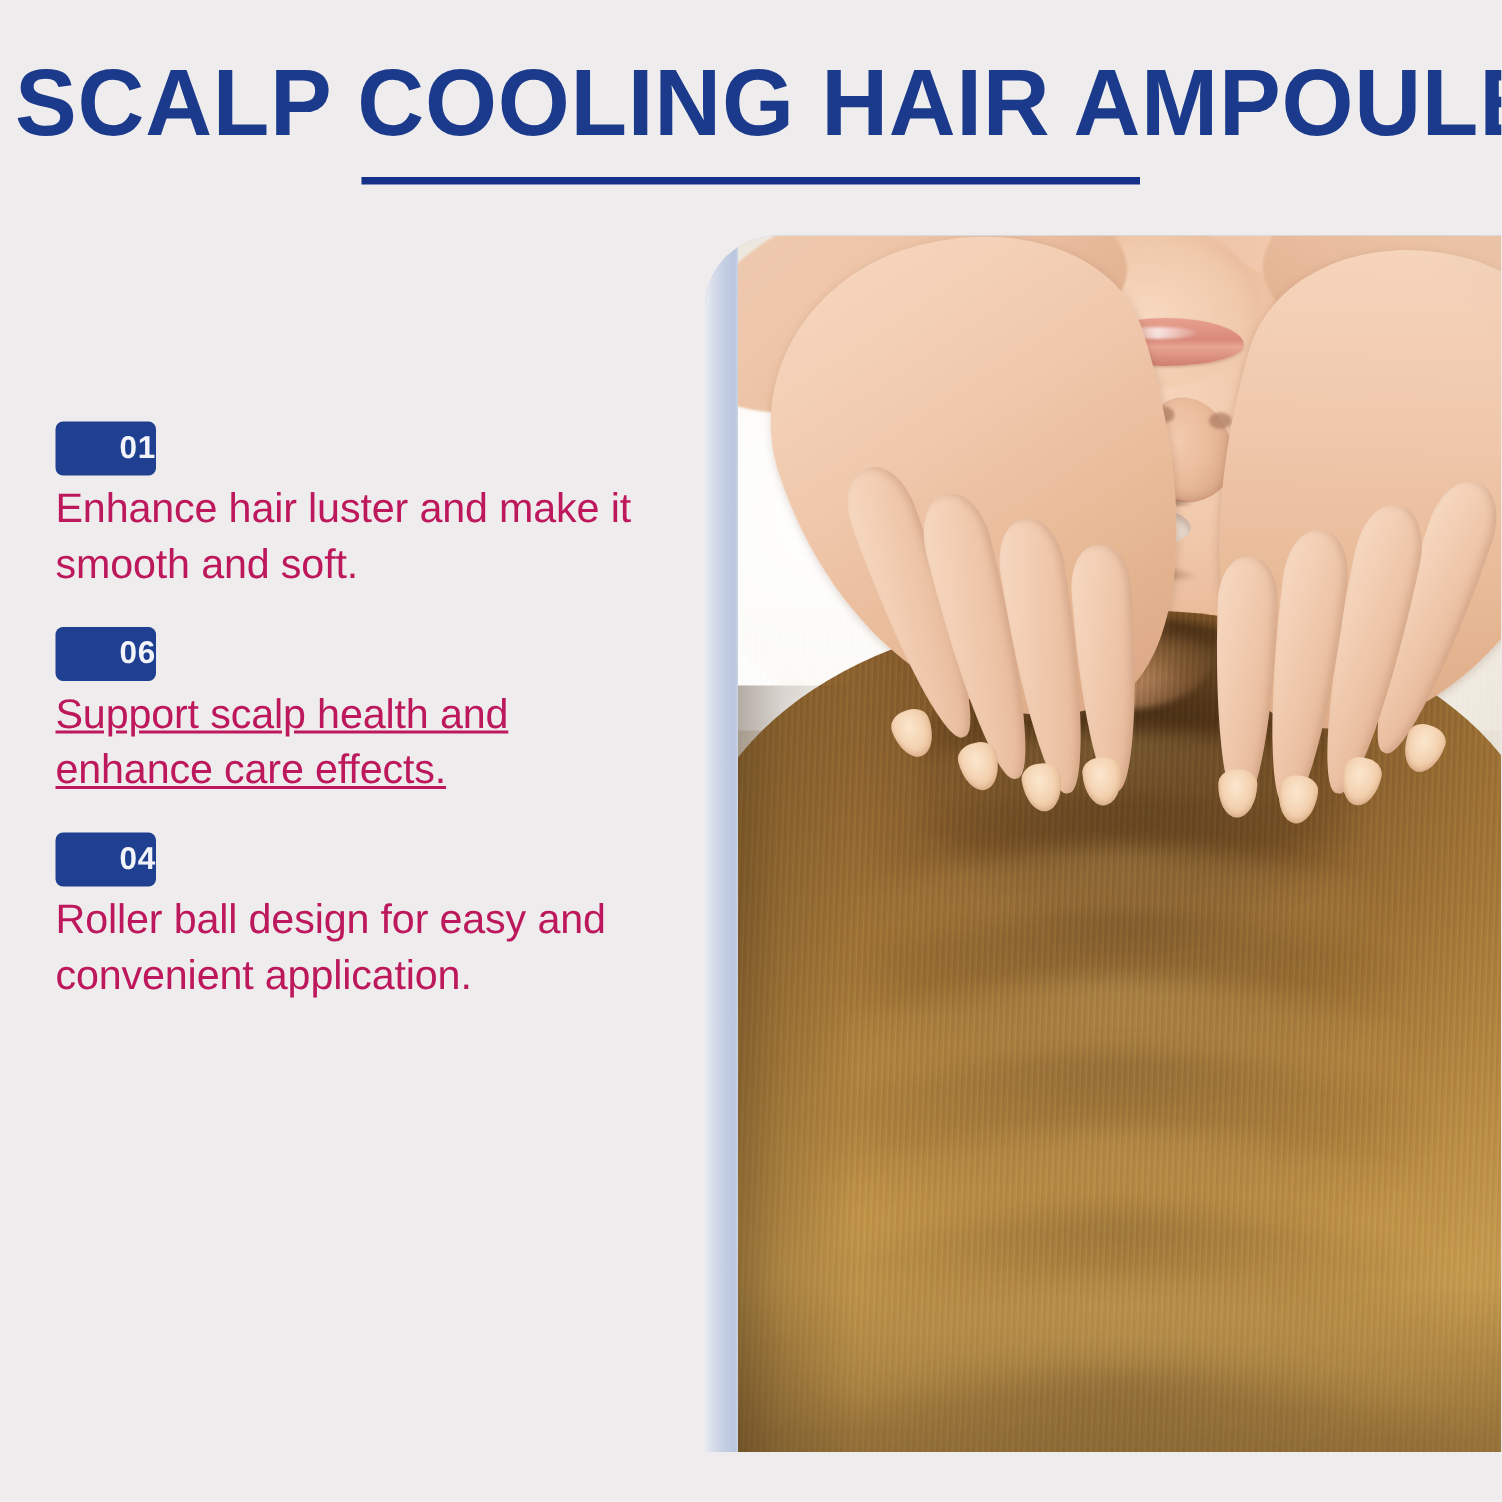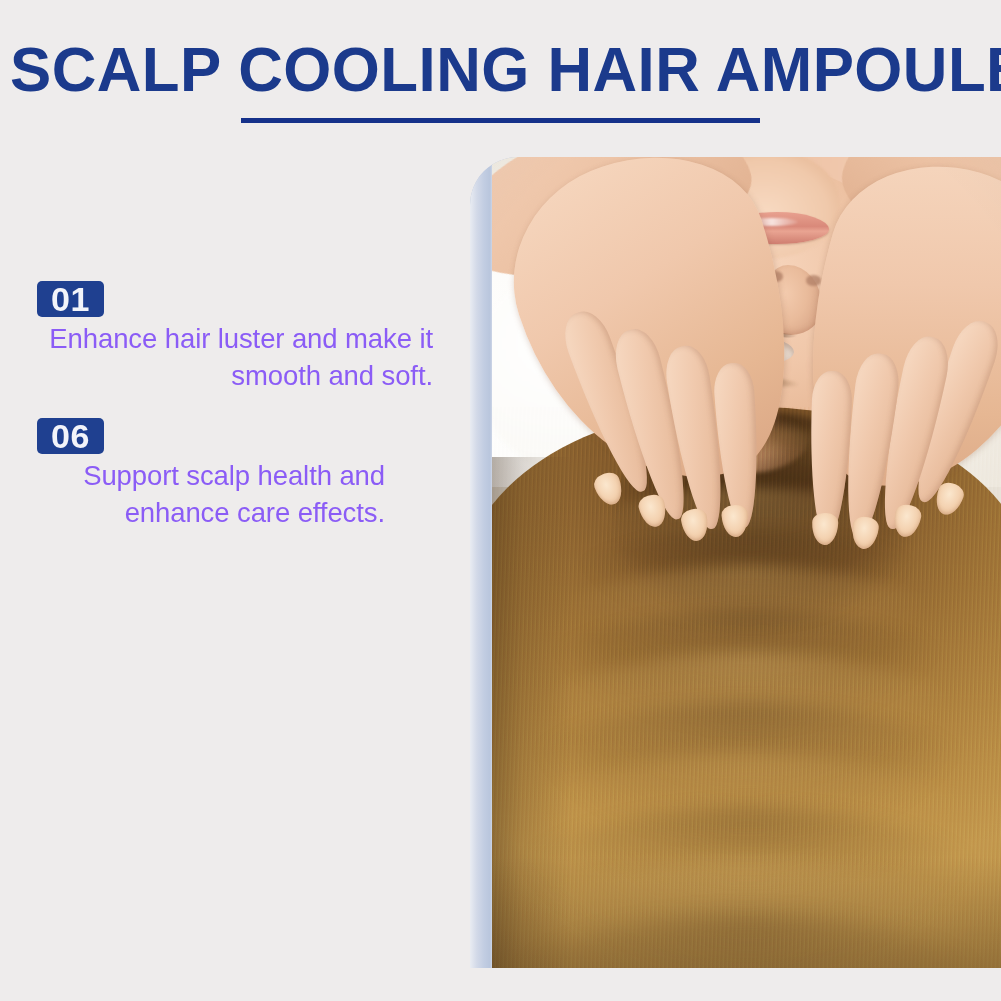--- a/index.html
+++ b/index.html
@@ -61,42 +61,41 @@
   }
   .badge {
     display: inline-block;
     min-width: 67px;
     height: 36px;
     line-height: 36px;
     background: #1f4090;
     border-radius: 5px;
     color: #f2f4fa;
     font-family: "Liberation Sans", sans-serif;
-    font-size: 34px;
+    font-size: 21px;
     font-weight: 700;
-    text-align: center;
+    text-align: right;
     letter-spacing: 0.5px;
     box-sizing: border-box;
   }
   .feature-text {
     margin-top: 4px;
     font-family: "Liberation Sans", sans-serif;
     font-size: 27.5px;
     font-weight: 400;
-    color: #8b5cf6;
+    color: #be185d;
     line-height: 1.33;
     letter-spacing: -0.1px;
     max-width: 400px;
-    text-align: right;
   }
   .feature-item[data-idx="0"] .feature-text { max-width: 396px; }
   .feature-item[data-idx="1"] { margin-top: 18px; }
   .feature-item[data-idx="1"] .feature-text { max-width: 366px; }
   .feature-item[data-idx="2"] { margin-top: 24px; }
-  .feature-item[data-idx="2"] .feature-text { max-width: 348px; }
+  .feature-item[data-idx="2"] .feature-text { max-width: 348px; text-decoration: underline; }
   .feature-item[data-idx="3"] { margin-top: 24px; }
   .feature-item[data-idx="3"] .feature-text { max-width: 400px; }
 
   
   #photo-panel {
     position: absolute;
     left: 470px;
     top: 157px;
     width: 531px;
     height: 811px;
@@ -369,20 +368,24 @@
       <div class="badge">01</div>
       <div class="feature-text">Enhance hair luster and make it smooth and soft.</div>
     </div>
 
 
     <div class="feature-item" data-idx="2">
       <div class="badge">06</div>
       <div class="feature-text">Support scalp health and enhance care effects.</div>
     </div>
 
+    <div class="feature-item" data-idx="3">
+      <div class="badge">04</div>
+      <div class="feature-text">Roller ball design for easy and convenient application.</div>
+    </div>
 
   </div>
 
   <div id="photo-panel">
     <div id="photo-frame-band">
       <div id="photo">
         <div id="photo-inner">
 
           <div class="layer" id="bg-upper"></div>
           <div class="layer" id="pillow"></div>

